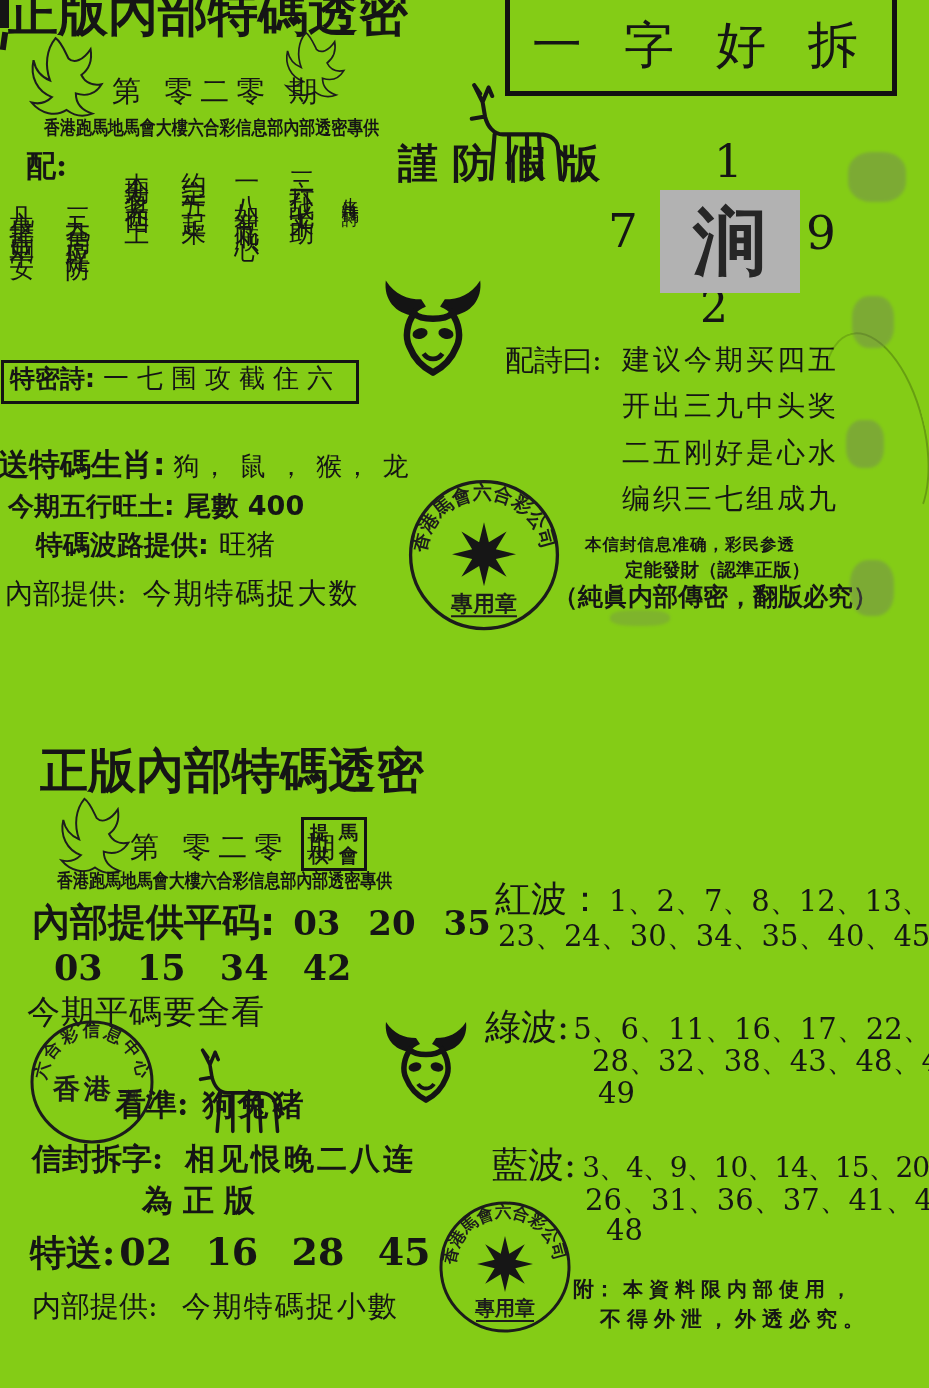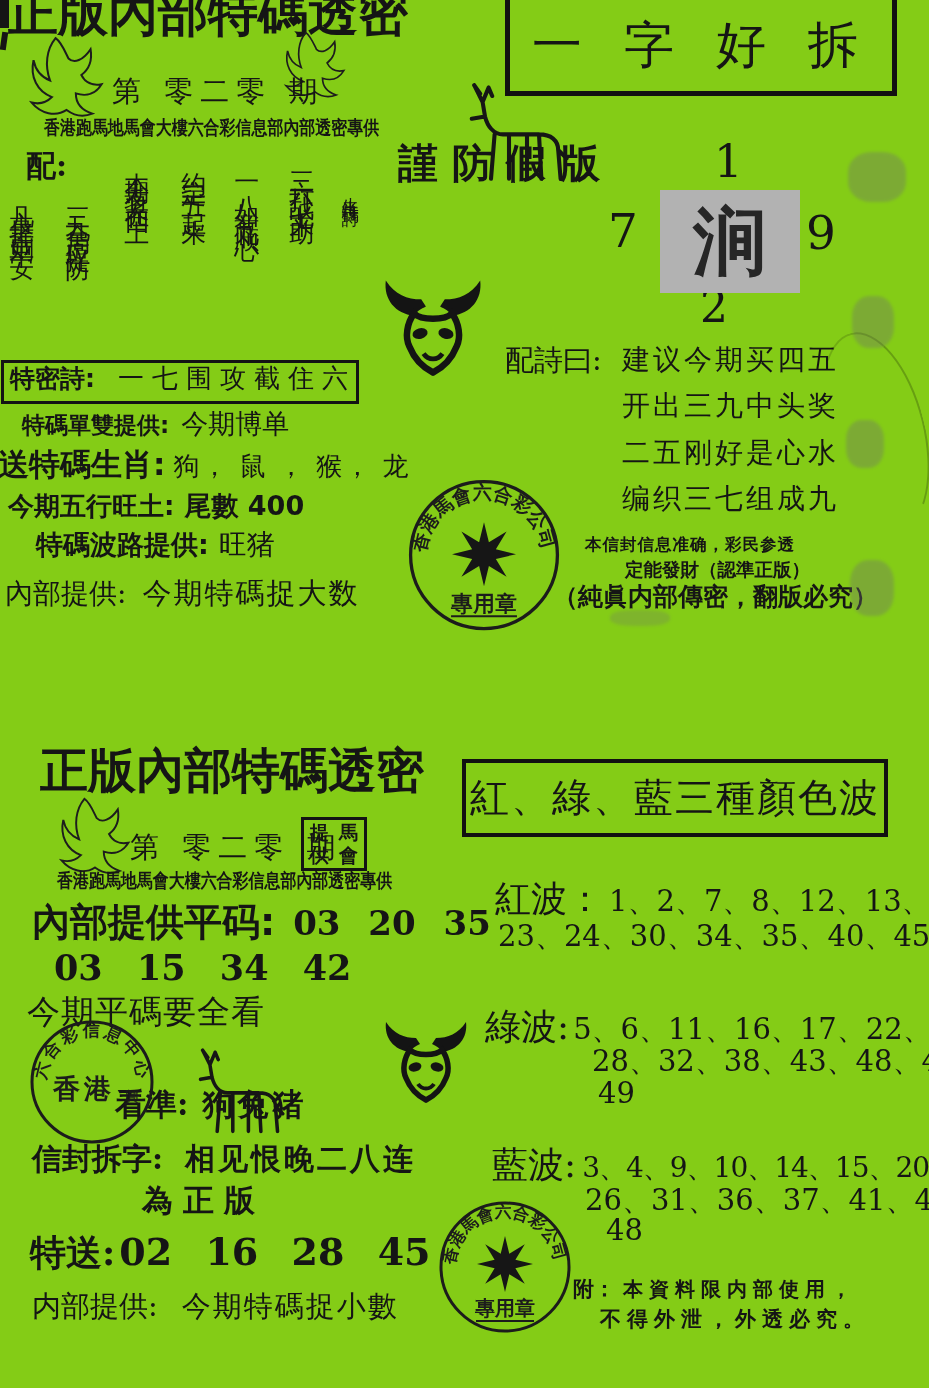--- a/index.html
+++ b/index.html
@@ -37,29 +37,25 @@
 
   <div class="abs vert" style="left:288px;top:152px;font-size:25px;letter-spacing:8px;height:210px;">三六打战七来助</div>
   <div class="abs vert" style="left:233px;top:168px;font-size:25px;letter-spacing:8px;height:210px;">一八如意九顺心</div>
   <div class="abs vert" style="left:180px;top:152px;font-size:25px;letter-spacing:8px;height:210px;">约定二五一起来</div>
   <div class="abs vert" style="left:123px;top:152px;font-size:25px;letter-spacing:8px;height:210px;">本期有奖在四上</div>
   <div class="abs vert" style="left:64px;top:188px;font-size:25px;letter-spacing:8px;height:210px;">三九全局应提防</div>
   <div class="abs vert" style="left:8px;top:186px;font-size:25px;letter-spacing:8px;height:210px;">凡事择吉则平安</div>
 
   <div class="abs vert" style="left:341px;top:184px;font-size:17px;letter-spacing:3px;height:130px;">生肖特碼詩:</div>
 
-  <div class="abs boxed row" style="left:1px;top:360px;width:346px;height:36px;padding:2px 0 0 6px;gap:15px;">
+  <div class="abs boxed row" style="left:1px;top:360px;width:346px;height:36px;padding:2px 0 0 6px;">
     <span class="heiti" style="font-size:25px;">特密詩:</span>
     <span style="font-size:26px;letter-spacing:8px;margin-left:8px;">一七围攻截住六</span>
   </div>
 
-  <div class="abs row" style="left:22px;top:410px;">
-    <span class="heiti" style="font-size:23px;">特碼單雙提供:</span>
-    <span style="font-size:27px;margin-left:12px;">今期博单</span>
-  </div>
 
   <div class="abs row" style="left:-2px;top:448px;">
     <span class="heiti" style="font-size:31px;">送特碼生肖:</span>
     <span style="font-size:26px;margin-left:8px;letter-spacing:2px;">狗， 鼠 ， 猴， 龙</span>
   </div>
 
   <div class="abs row" style="left:8px;top:492px;">
     <span class="heiti" style="font-size:26px;">今期五行旺土:</span>
     <span class="heiti" style="font-size:27px;margin-left:10px;">尾數  400</span>
   </div>
@@ -183,23 +179,20 @@
   <div class="abs row" style="left:30px;top:1232px;">
     <span class="serifb" style="font-size:36px;">特送:</span>
     <span class="serifb" style="font-size:38px;margin-left:4px;word-spacing:20px;">02 16 28 45</span>
   </div>
 
   <div class="abs row" style="left:32px;top:1291px;">
     <span style="font-size:29px;">内部提供:</span>
     <span style="font-size:29px;margin-left:24px;letter-spacing:2px;">今期特碼捉小數</span>
   </div>
 
-  <div class="abs" style="left:462px;top:759px;width:418px;height:70px;border:4px solid #111;display:flex;align-items:center;justify-content:center;">
-    <span style="font-size:39px;letter-spacing:2px;">紅、綠、藍三種顏色波</span>
-  </div>
 
   <div class="abs row" style="left:495px;top:880px;">
     <span style="font-size:36px;">紅波：</span>
     <span style="font-size:29px;margin-left:6px;">1、2、7、8、12、13、18、</span>
   </div>
   <div class="abs" style="left:498px;top:921px;font-size:29px;">23、24、30、34、35、40、45、46</div>
 
   <svg class="abs" style="left:372px;top:1014px;" width="108" height="100" viewBox="0 0 100 100">
     <path d="M34,38 C18,36 8,24 10,8 C18,20 28,24 40,24 L44,30 C40,32 36,34 34,38 Z" fill="#141414"></path>
     <path d="M66,38 C82,36 92,24 90,8 C82,20 72,24 60,24 L56,30 C60,32 64,34 66,38 Z" fill="#141414"></path>

